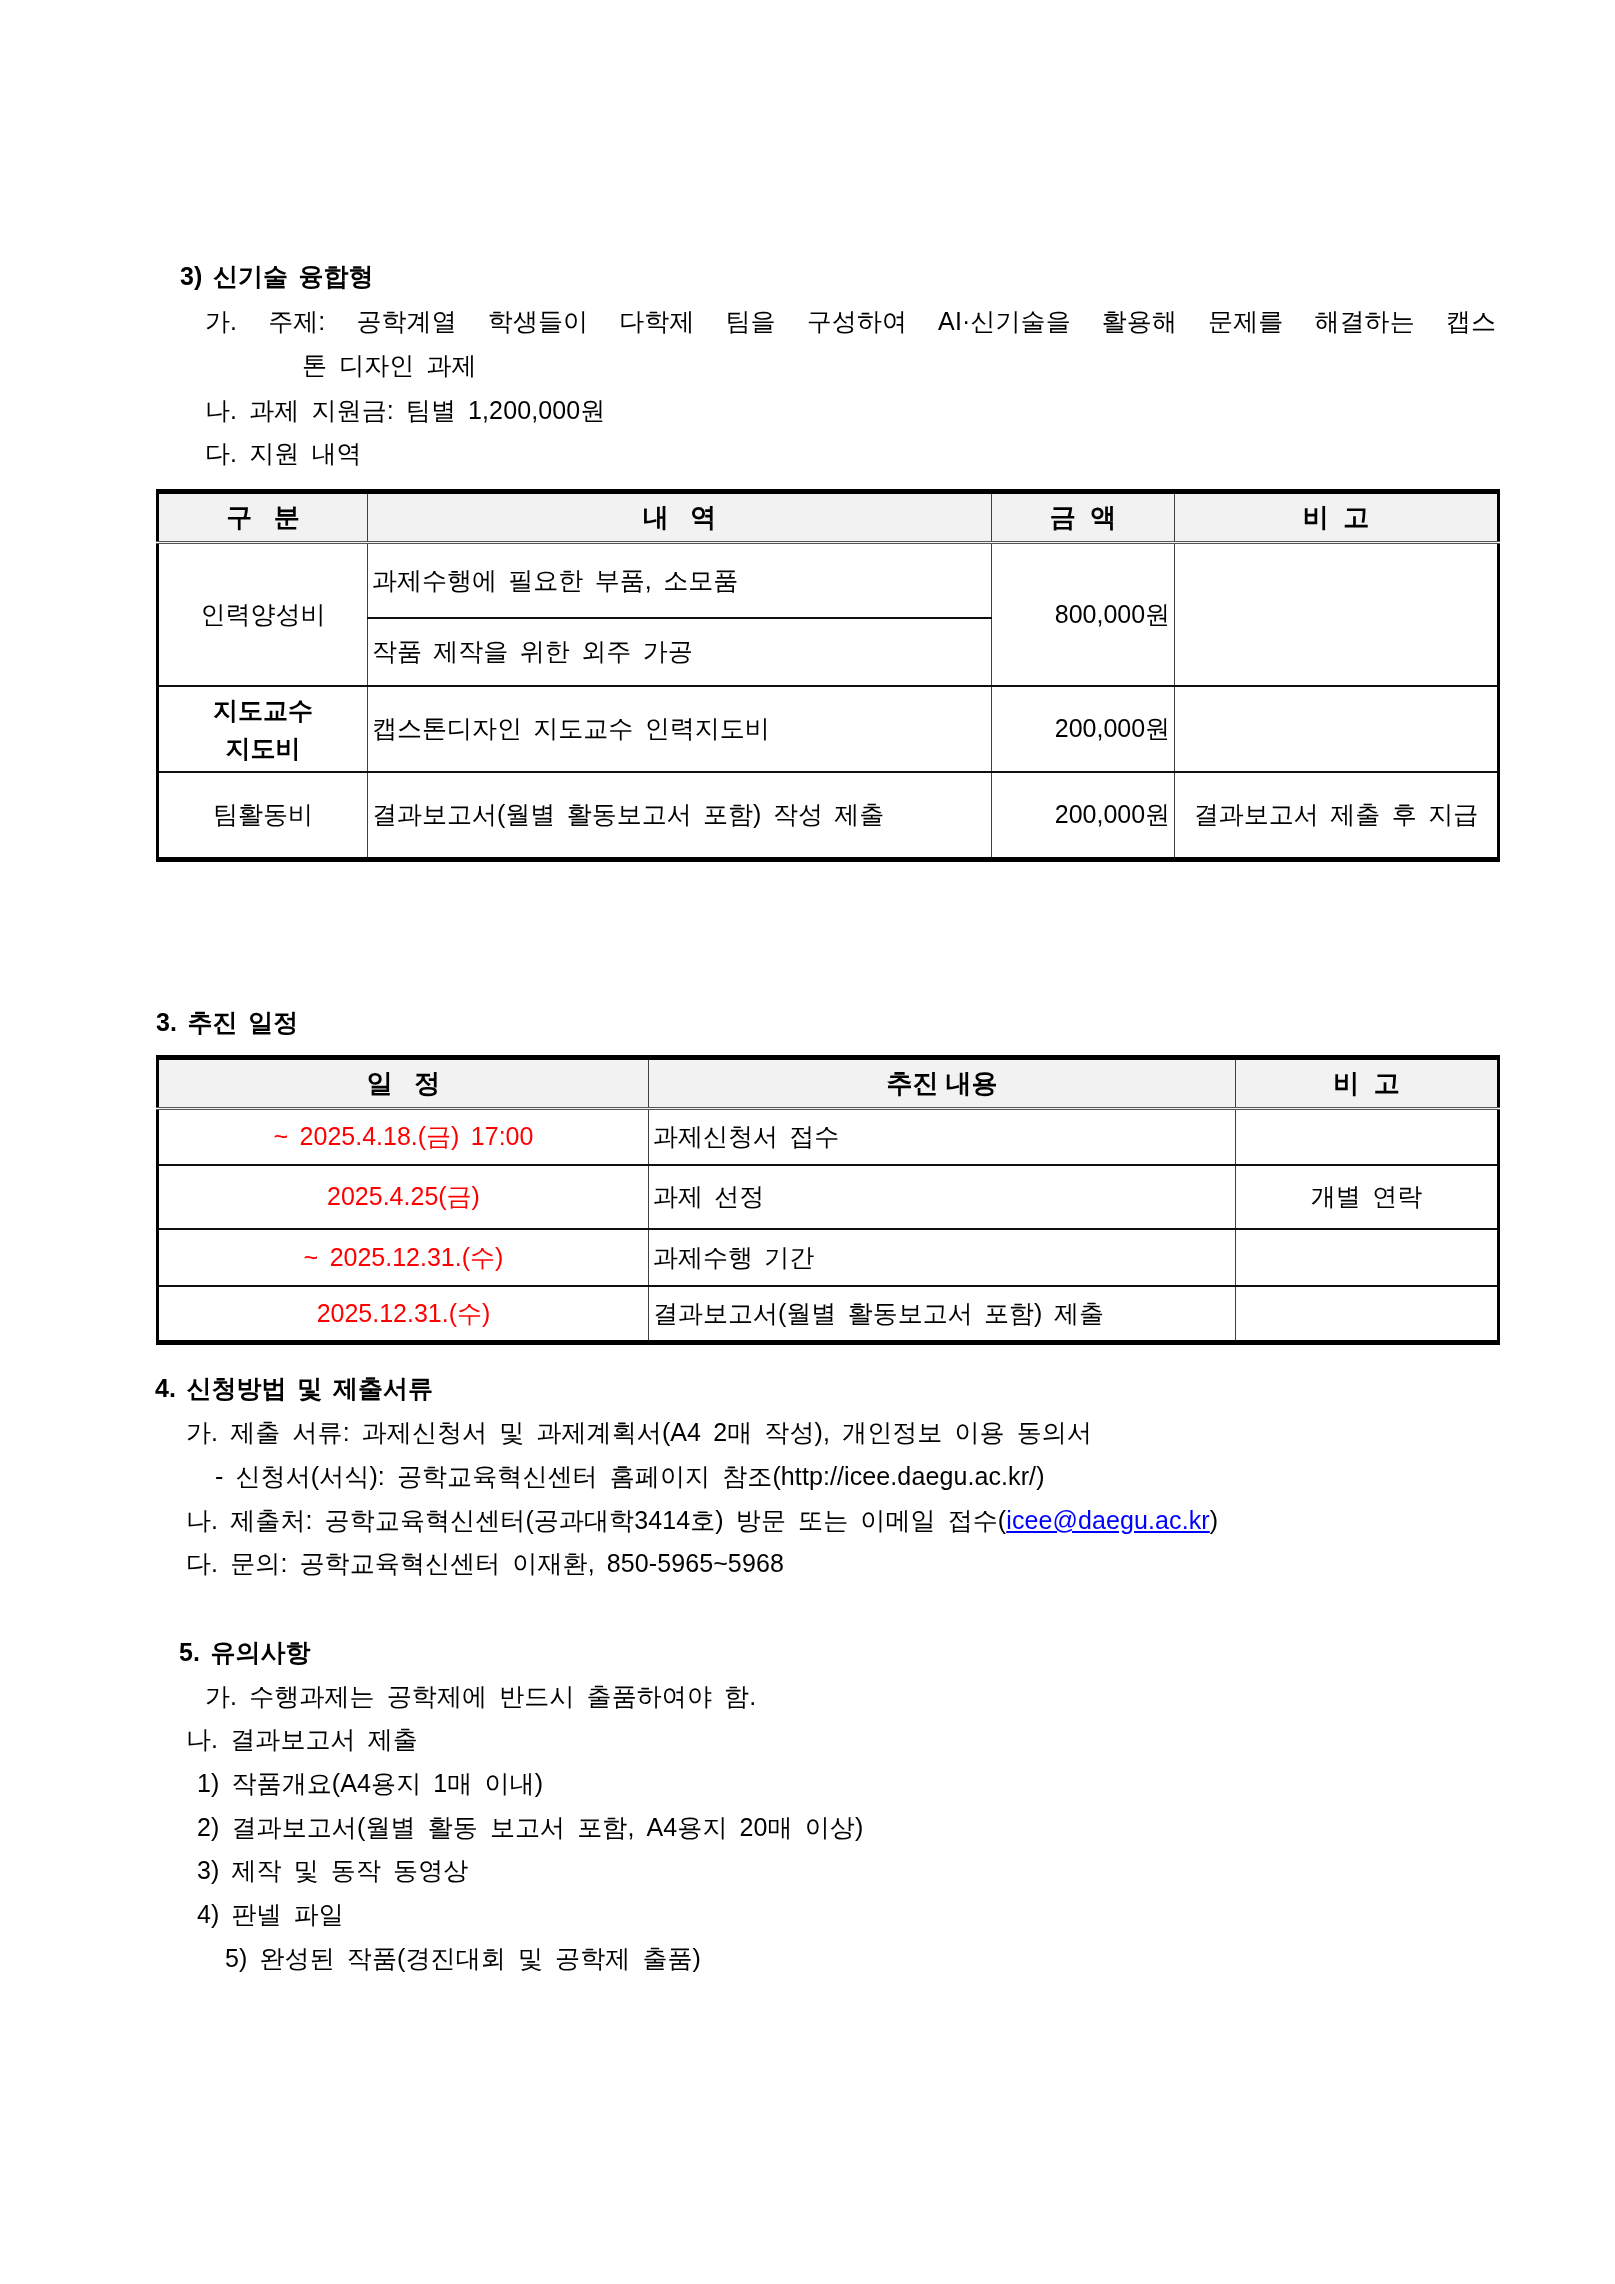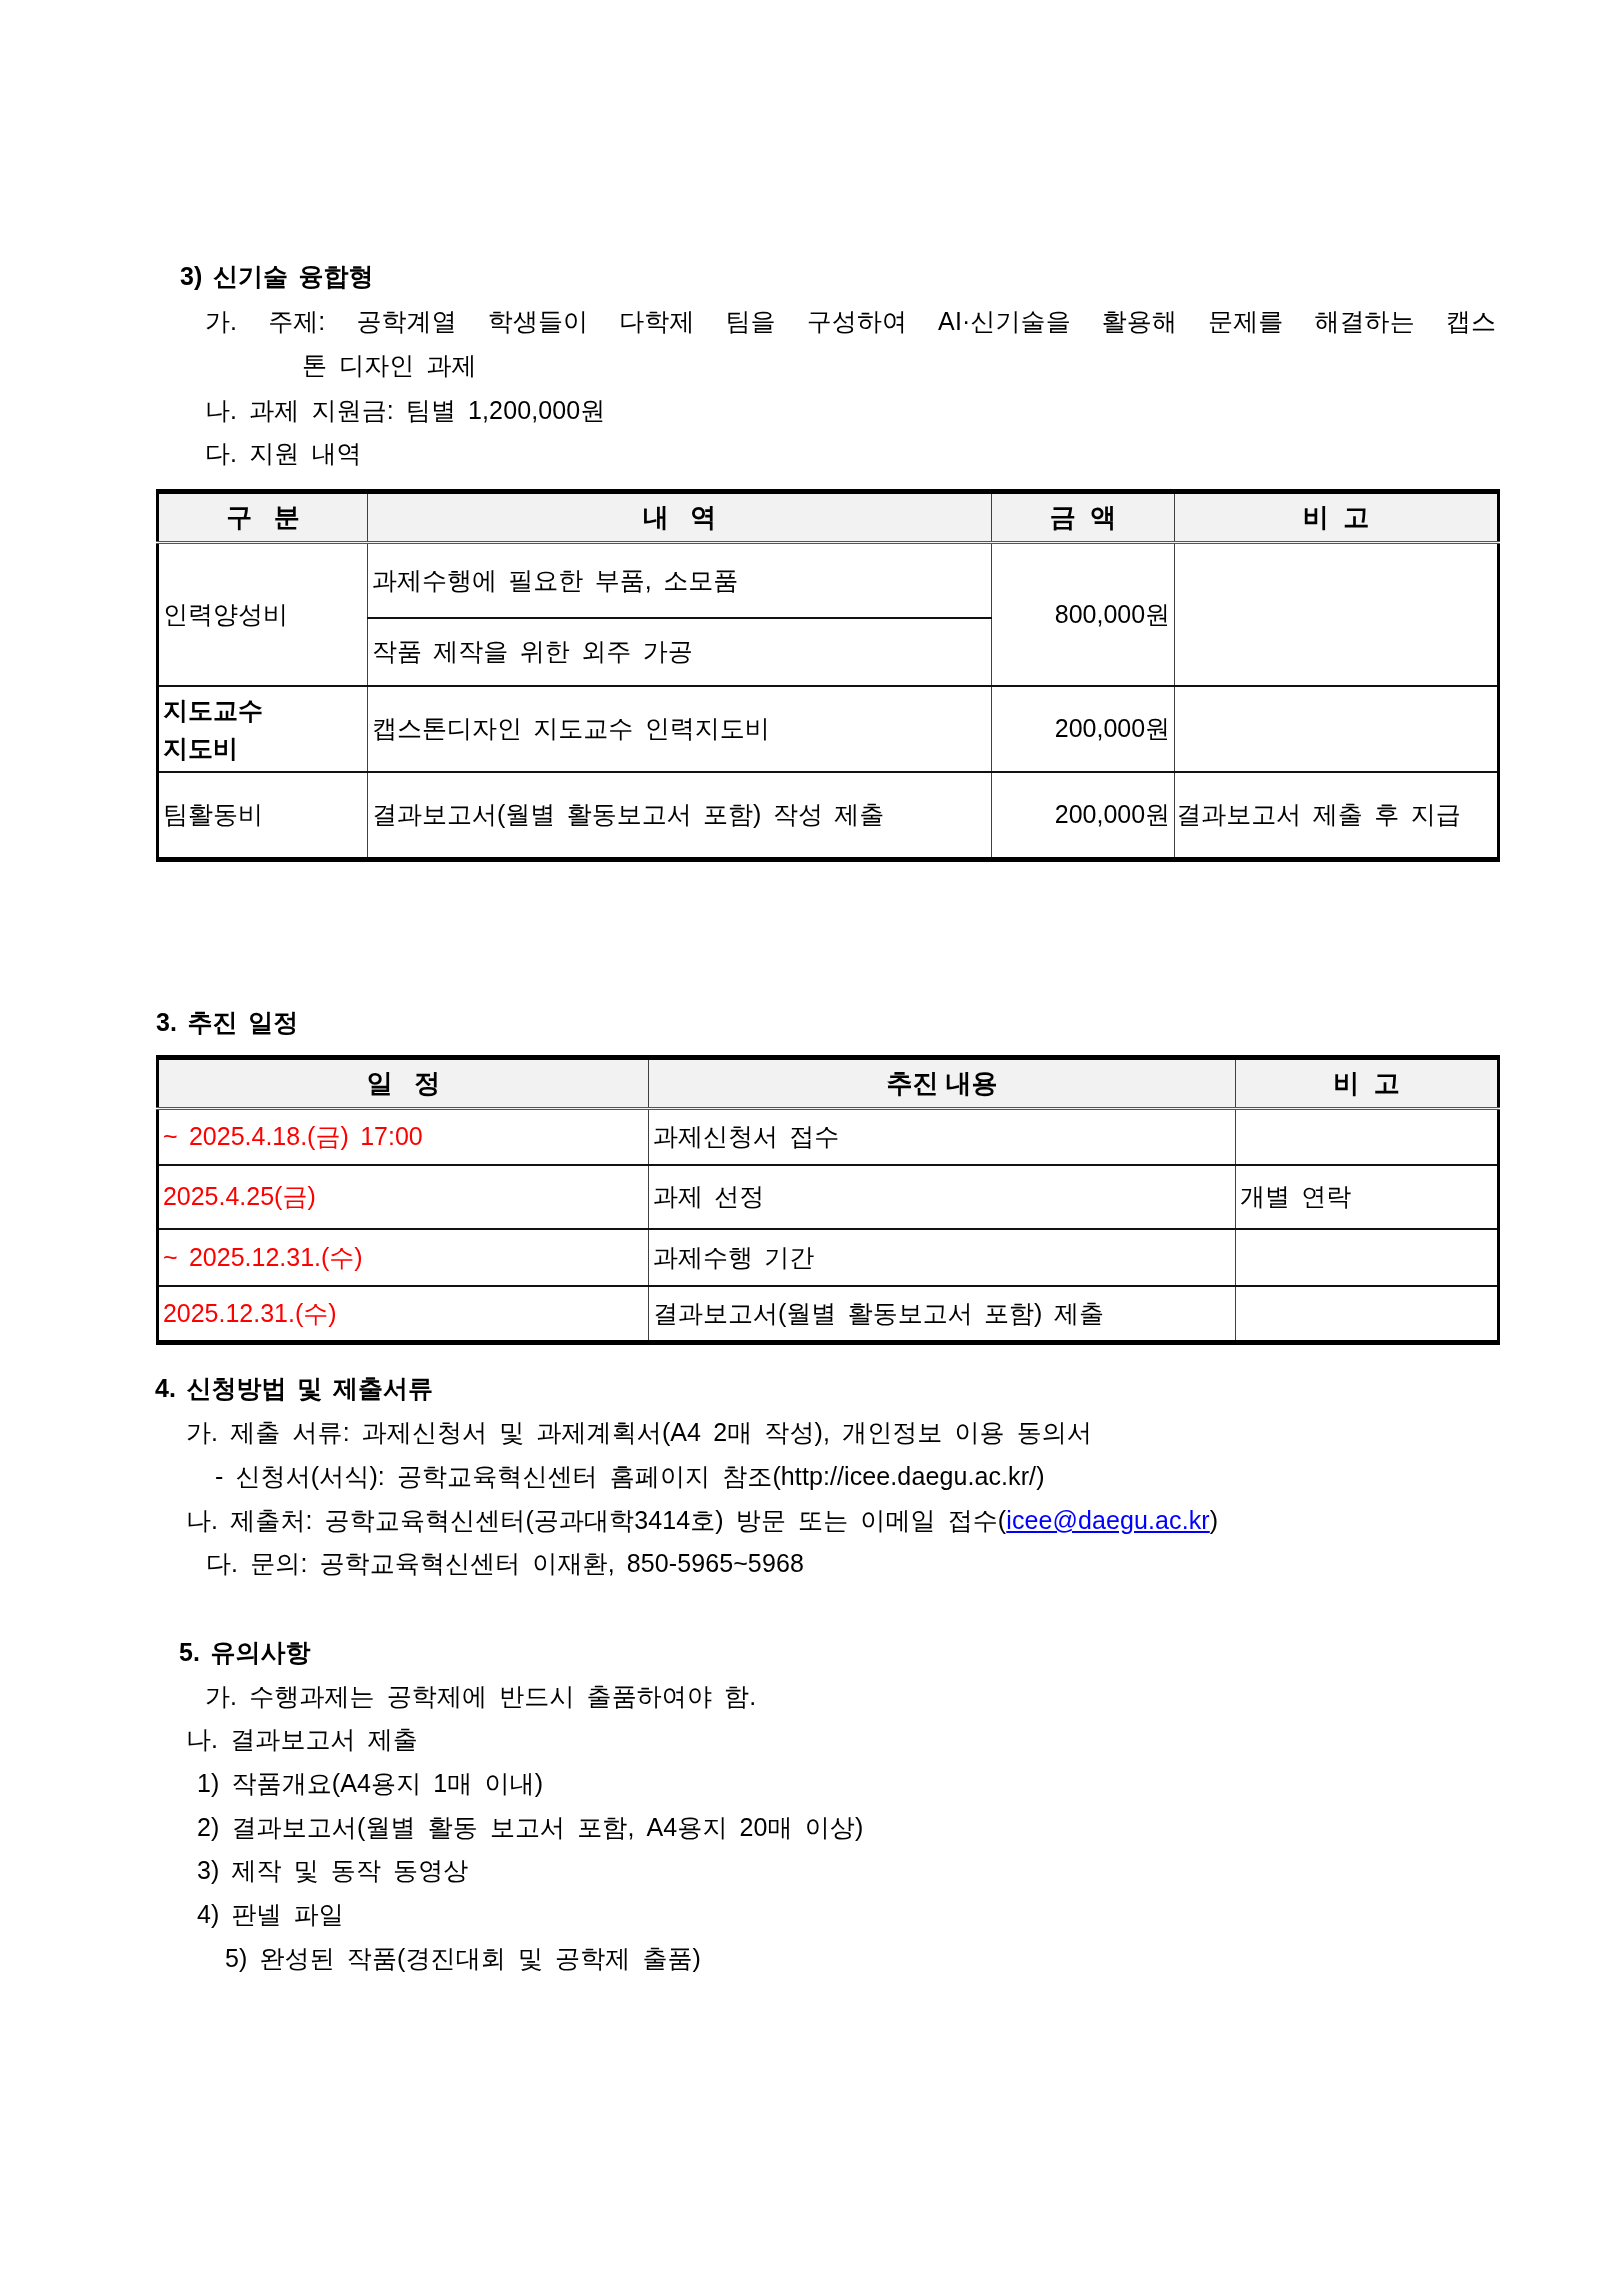--- a/index.html
+++ b/index.html
@@ -61,21 +61,21 @@
     font-size:25px;
     vertical-align:middle;
     border-left:1.3px solid #404040;
     border-right:1.3px solid #404040;
     border-top:2px solid #111;
     border-bottom:2px solid #111;
     padding:0 3.9px;
     word-spacing:0.18em;
     overflow:hidden;
   }
-  td.cell-center{}
+  td.cell-center{text-align:center;}
   td.cell-left{text-align:left;padding-left:17px;}
   td.cell-amount{text-align:right;padding-right:10.4px;}
   td.subrow-top{border-bottom:1.3px solid #979797;}
   td.subrow-bottom{border-top:1.3px solid #979797;}
   .red{color:#fe0000;}
   a.mail-link{color:#0000ff;text-decoration:underline;}
   .two-line{line-height:38px;font-weight:bold;}
 </style>
 </head>
 <body>
@@ -160,21 +160,21 @@
       <td class="cell-left">결과보고서(월별 활동보고서 포함) 제출</td>
       <td class="cell-center"></td>
     </tr>
   </tbody>
     </table>
 
   <div class="heading" style="left:155px;top:1371px;">4. 신청방법 및 제출서류</div>
   <div class="line" style="left:186px;top:1416px;">가. 제출 서류: 과제신청서 및 과제계획서(A4 2매 작성), 개인정보 이용 동의서</div>
   <div class="line" style="left:215px;top:1460px;">- 신청서(서식): 공학교육혁신센터 홈페이지 참조(http://icee.daegu.ac.kr/)</div>
   <div class="line" style="left:186px;top:1504px;"><span>나. 제출처: 공학교육혁신센터(공과대학3414호) 방문 또는 이메일 접수(</span><a class="mail-link" href="#">icee@daegu.ac.kr</a><span>)</span></div>
-  <div class="line" style="left:186px;top:1547px;margin-left:20px;">다. 문의: 공학교육혁신센터 이재환, 850-5965~5968</div>
+  <div class="line" style="left:186px;top:1547px;">다. 문의: 공학교육혁신센터 이재환, 850-5965~5968</div>
 
   <div class="heading" style="left:155px;top:1635px;margin-left:24px;">5. 유의사항</div>
   <div class="line" style="left:186px;top:1680px;margin-left:19px;">가. 수행과제는 공학제에 반드시 출품하여야 함.</div>
   <div class="line" style="left:186px;top:1723px;">나. 결과보고서 제출</div>
   <div class="line" style="left:197px;top:1767px;">1) 작품개요(A4용지 1매 이내)</div>
   <div class="line" style="left:197px;top:1811px;">2) 결과보고서(월별 활동 보고서 포함, A4용지 20매 이상)</div>
   <div class="line" style="left:197px;top:1854px;">3) 제작 및 동작 동영상</div>
   <div class="line" style="left:197px;top:1898px;">4) 판넬 파일</div>
   <div class="line" style="left:197px;top:1942px;margin-left:28px;">5) 완성된 작품(경진대회 및 공학제 출품)</div>
 

